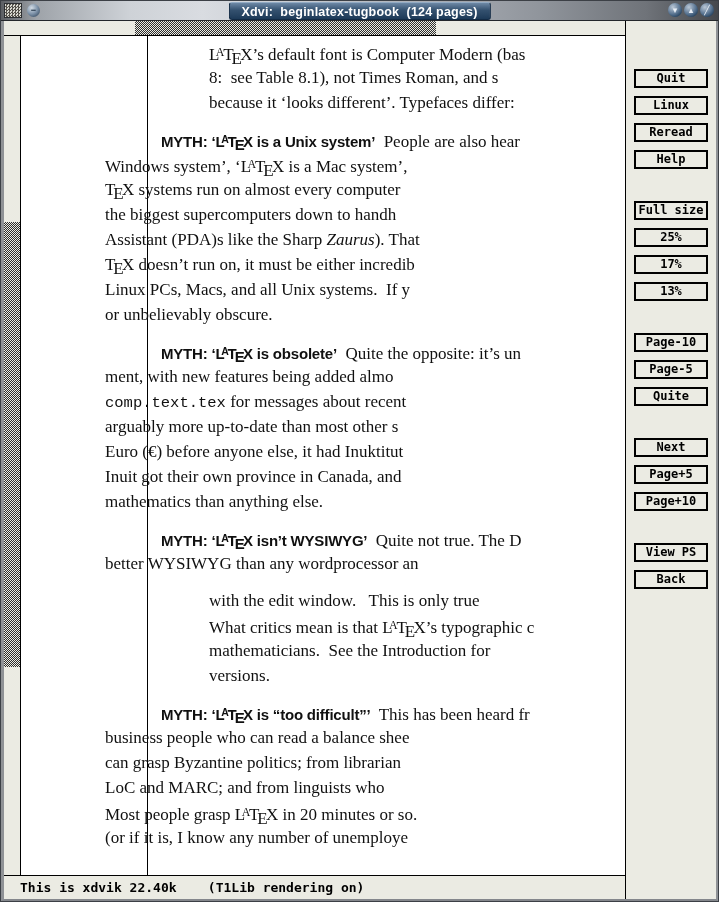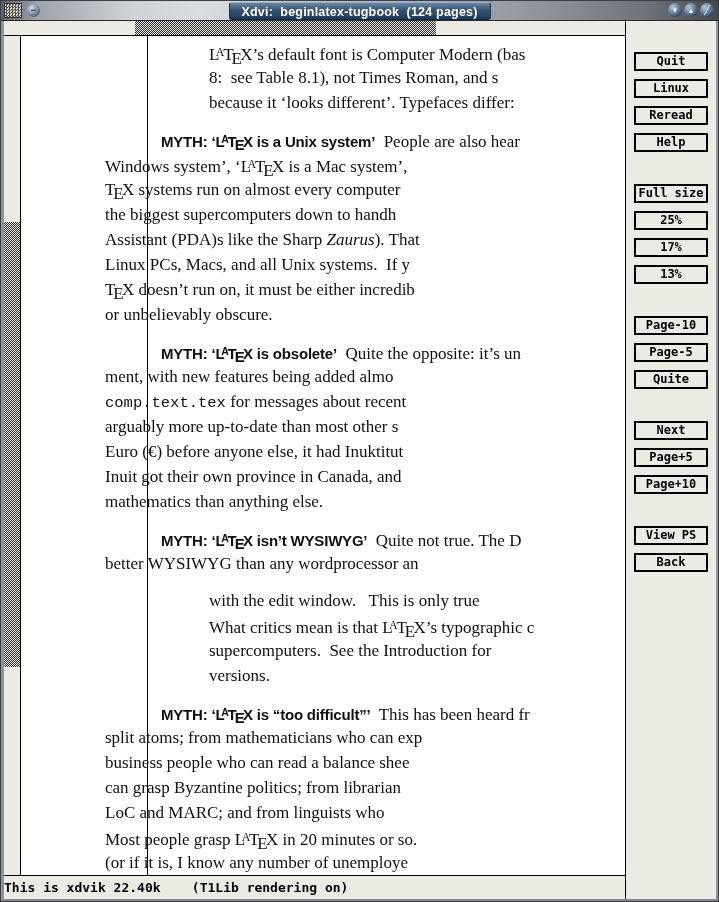--- a/index.html
+++ b/index.html
@@ -60,26 +60,26 @@
   .para-myth .line{padding-left:84px;}
   .para-myth .line.first{padding-left:140px;}
 
   .s-b{font-family:"Liberation Sans",sans-serif;font-weight:700;font-size:15px;letter-spacing:-0.2px;}
   .s-m{font-family:"Liberation Mono",monospace;font-size:15.5px;}
   .s-i{font-style:italic;}
   .lx-sup{display:inline-block;font-size:70%;vertical-align:0.35em;margin-left:-0.30em;margin-right:-0.10em;}
   .tx-e{display:inline-block;vertical-align:-0.215em;margin-left:-0.125em;margin-right:-0.10em;}
 
   .statusbar{flex:0 0 23px;height:23px;background:#ebebe3;border-top:1px solid #000;
-    display:flex;align-items:center;padding-left:0;
+    display:flex;align-items:center;padding-left:16px;
     font-family:"DejaVu Sans Mono",monospace;font-weight:700;font-size:13px;color:#000;white-space:pre;}
 
   
   .panel{flex:0 0 91px;width:91px;box-sizing:border-box;background:#ebebe3;border-left:1px solid #000;
-    padding-top:31px;display:flex;flex-direction:column;align-items:center;}
+    padding-top:48px;display:flex;flex-direction:column;align-items:center;}
   .btn{width:74px;height:19px;box-sizing:border-box;border:2px solid #000;background:#ebebe3;
     font-family:"DejaVu Sans Mono",monospace;font-weight:700;font-size:12px;color:#000;
     display:flex;align-items:center;justify-content:center;margin-bottom:8px;padding:0 0 1px 0;cursor:default;}
   .group-gap{height:24px;flex:0 0 24px;}
 </style>
 </head>
 <body>
 
 <div class="window">
 
@@ -118,46 +118,45 @@
                 <div class="line"><span>L<span class="lx-sup">A</span>T<span class="tx-e">E</span>X</span><span>’s default font is Computer Modern (bas</span></div>
                 <div class="line"><span>8:  see Table 8.1), not Times Roman, and s</span></div>
                 <div class="line"><span>because it ‘looks different’. Typefaces differ: </span></div>
               </div>
               <div class="para para-myth">
                 <div class="line first"><span class="s-b">MYTH: ‘</span><span class="s-b">L<span class="lx-sup">A</span>T<span class="tx-e">E</span>X</span><span class="s-b"> is a Unix system’</span><span>  People are also hear</span></div>
                 <div class="line"><span>Windows system’, ‘</span><span>L<span class="lx-sup">A</span>T<span class="tx-e">E</span>X</span><span> is a Mac system’,</span></div>
                 <div class="line"><span>T<span class="tx-e">E</span>X</span><span> systems run on almost every computer</span></div>
                 <div class="line"><span>the biggest supercomputers down to handh</span></div>
                 <div class="line"><span>Assistant (PDA)s like the Sharp </span><span class="s-i">Zaurus</span><span>). That</span></div>
+                <div class="line"><span>T<span class="tx-e">E</span>X</span><span> doesn’t run on, it must be either incredib</span></div>
                 <div class="line"><span>Linux PCs, Macs, and all Unix systems.  If y</span></div>
-                <div class="line"><span>T<span class="tx-e">E</span>X</span><span> doesn’t run on, it must be either incredib</span></div>
                 <div class="line"><span>or unbelievably obscure.</span></div>
               </div>
               <div class="para para-myth">
                 <div class="line first"><span class="s-b">MYTH: ‘</span><span class="s-b">L<span class="lx-sup">A</span>T<span class="tx-e">E</span>X</span><span class="s-b"> is obsolete’</span><span>  Quite the opposite: it’s un</span></div>
                 <div class="line"><span>ment, with new features being added almo</span></div>
                 <div class="line"><span class="s-m">comp.text.tex</span><span> for messages about recent </span></div>
                 <div class="line"><span>arguably more up-to-date than most other s</span></div>
                 <div class="line"><span>Euro (€) before anyone else, it had Inuktitut</span></div>
                 <div class="line"><span>Inuit got their own province in Canada, and</span></div>
                 <div class="line"><span>mathematics than anything else.</span></div>
               </div>
               <div class="para para-myth">
                 <div class="line first"><span class="s-b">MYTH: ‘</span><span class="s-b">L<span class="lx-sup">A</span>T<span class="tx-e">E</span>X</span><span class="s-b"> isn’t WYSIWYG’</span><span>  Quite not true. The D</span></div>
                 <div class="line"><span>better WYSIWYG than any wordprocessor an</span></div>
               </div>
               <div class="para para-body">
                 <div class="line"><span>with the edit window.   This is only true</span></div>
                 <div class="line"><span>What critics mean is that </span><span>L<span class="lx-sup">A</span>T<span class="tx-e">E</span>X</span><span>’s typographic c</span></div>
-                <div class="line"><span>supercomputers.  See the Introduction for </span></div>
+                <div class="line"><span>mathematicians.  See the Introduction for </span></div>
                 <div class="line"><span>versions.</span></div>
               </div>
               <div class="para para-myth">
                 <div class="line first"><span class="s-b">MYTH: ‘</span><span class="s-b">L<span class="lx-sup">A</span>T<span class="tx-e">E</span>X</span><span class="s-b"> is “too difficult”’</span><span>  This has been heard fr</span></div>
-                <div class="line"><span>split atoms; from mathematicians who can exp</span></div>
                 <div class="line"><span>business people who can read a balance shee</span></div>
                 <div class="line"><span>can grasp Byzantine politics; from librarian</span></div>
                 <div class="line"><span>LoC and MARC; and from linguists who </span></div>
                 <div class="line"><span>Most people grasp </span><span>L<span class="lx-sup">A</span>T<span class="tx-e">E</span>X</span><span> in 20 minutes or so.</span></div>
                 <div class="line"><span>(or if it is, I know any number of unemploye</span></div>
               </div>
             </div>
         </div>
       </div>
 

